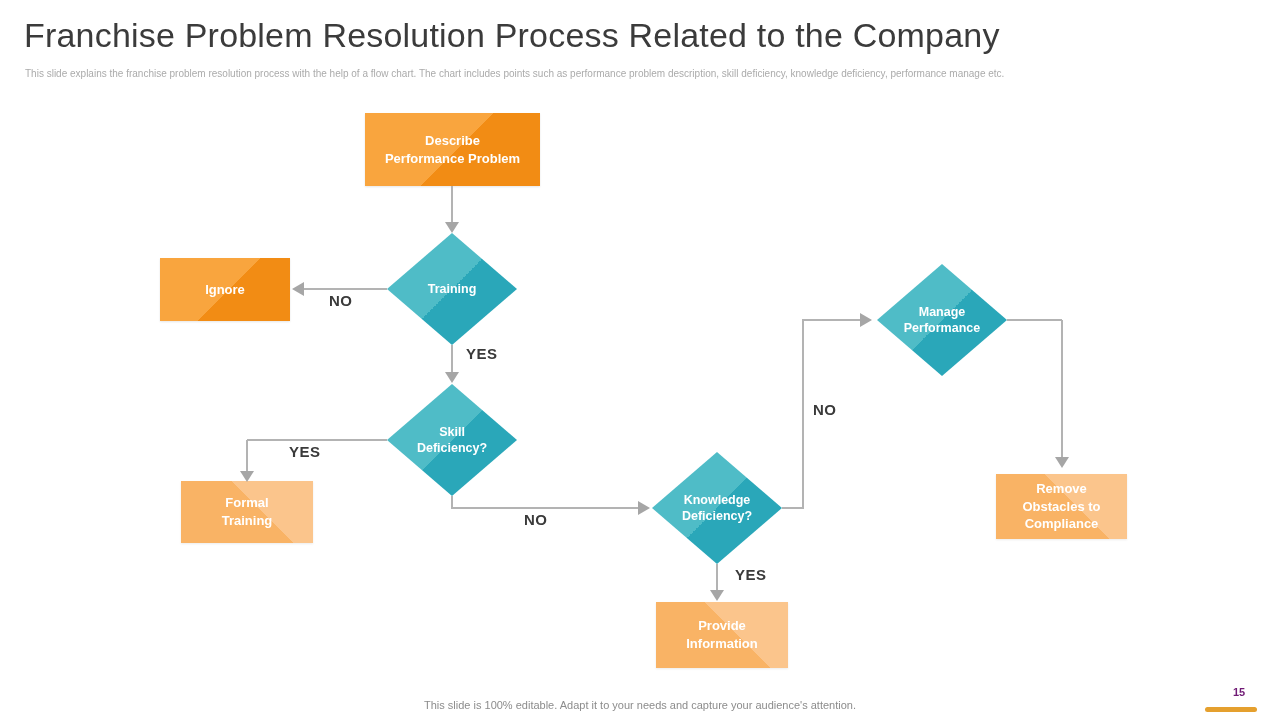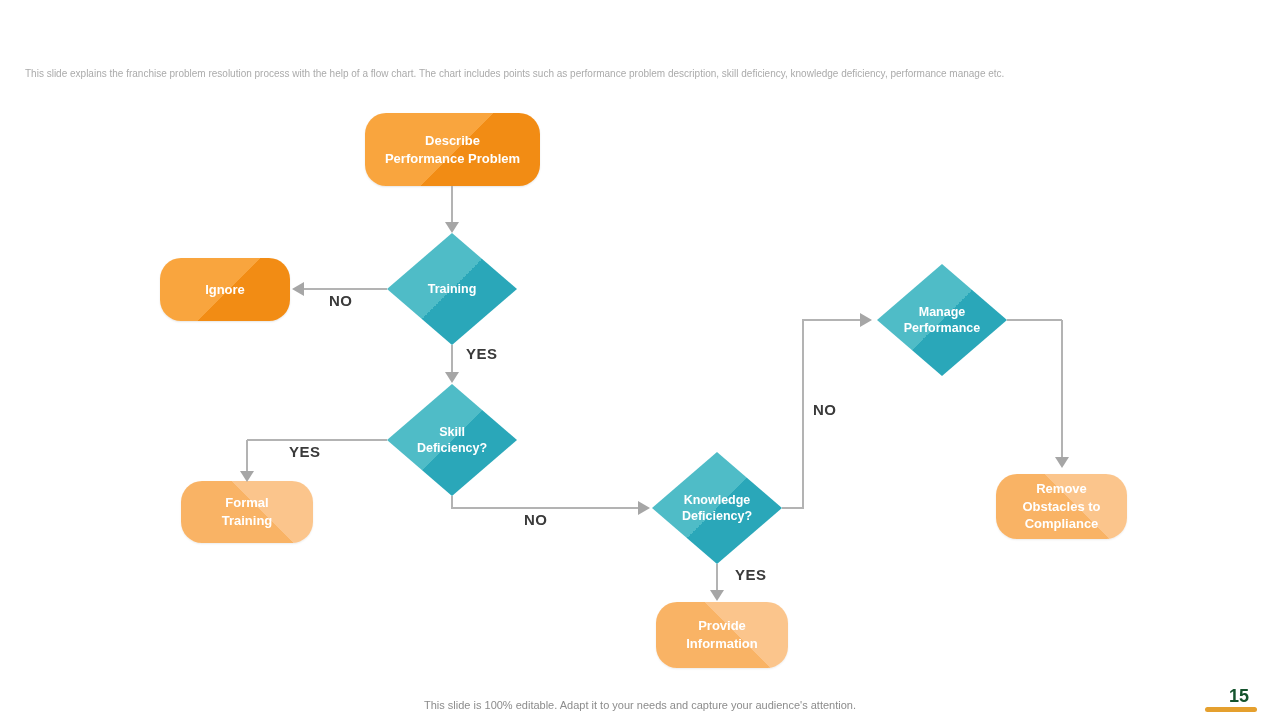--- a/index.html
+++ b/index.html
@@ -13,21 +13,21 @@
     font-size:34px; font-weight:400; color:#3b3b3b; letter-spacing:0.2px;
     font-family:"Liberation Sans", sans-serif; white-space:nowrap;
   }
   .subtitle {
     position:absolute; left:25px; top:68px; width:1120px;
     font-size:10px; font-weight:400; color:#ababab;
   }
   
   .node {
     position:absolute; display:flex; flex-direction:column; align-items:center; justify-content:center;
-    color:#ffffff; font-weight:bold; text-align:center; line-height:1.35;border-radius:21px;
+    color:#ffffff; font-weight:bold; text-align:center; line-height:1.35;
   }
   .node span { display:block; }
   .proc {
     font-size:13px;
     background:linear-gradient(135deg, #F9A53E 52%, #F28C14 52%);
     box-shadow:0 1px 2px rgba(0,0,0,0.10);
   }
   .result {
     font-size:13px;
     background:linear-gradient(45deg, #F9B365 58%, #FBC58C 58%);
@@ -50,32 +50,33 @@
   .edge-label {
     position:absolute; font-size:15px; font-weight:bold; color:#3a3a3a; letter-spacing:0.5px;
   }
   
   .footer-note {
     position:absolute; left:0; top:699px; width:1280px; text-align:center;
     font-size:11px; color:#8c8c8c;
   }
   .page-num {
     position:absolute; left:1219px; top:686px; width:40px; text-align:center;
-    font-size:18px; font-weight:bold; color:#14532d;
+    font-size:11px; font-weight:bold; color:#701a75;
   }
   .page-bar {
     position:absolute; left:1205px; top:707px; width:52px; height:4.5px;
     border-radius:3px; background:#e5a02e;
   }
 </style>
 </head>
 <body>
 
 <div class="slide">
 
+  <h1 class="title">Franchise Problem Resolution Process Related to the Company</h1>
   <p class="subtitle">This slide explains the franchise problem resolution process with the help of a flow chart. The chart includes points such as performance problem description, skill deficiency, knowledge deficiency, performance manage etc.</p>
 
   <div>
 
     <div class="node proc" style="left:365px;top:113px;width:175px;height:73px;">
       <span>Describe</span>
       <span>Performance Problem</span>
     </div>
 
     <div class="diamond" style="left:387px;top:233px;">

